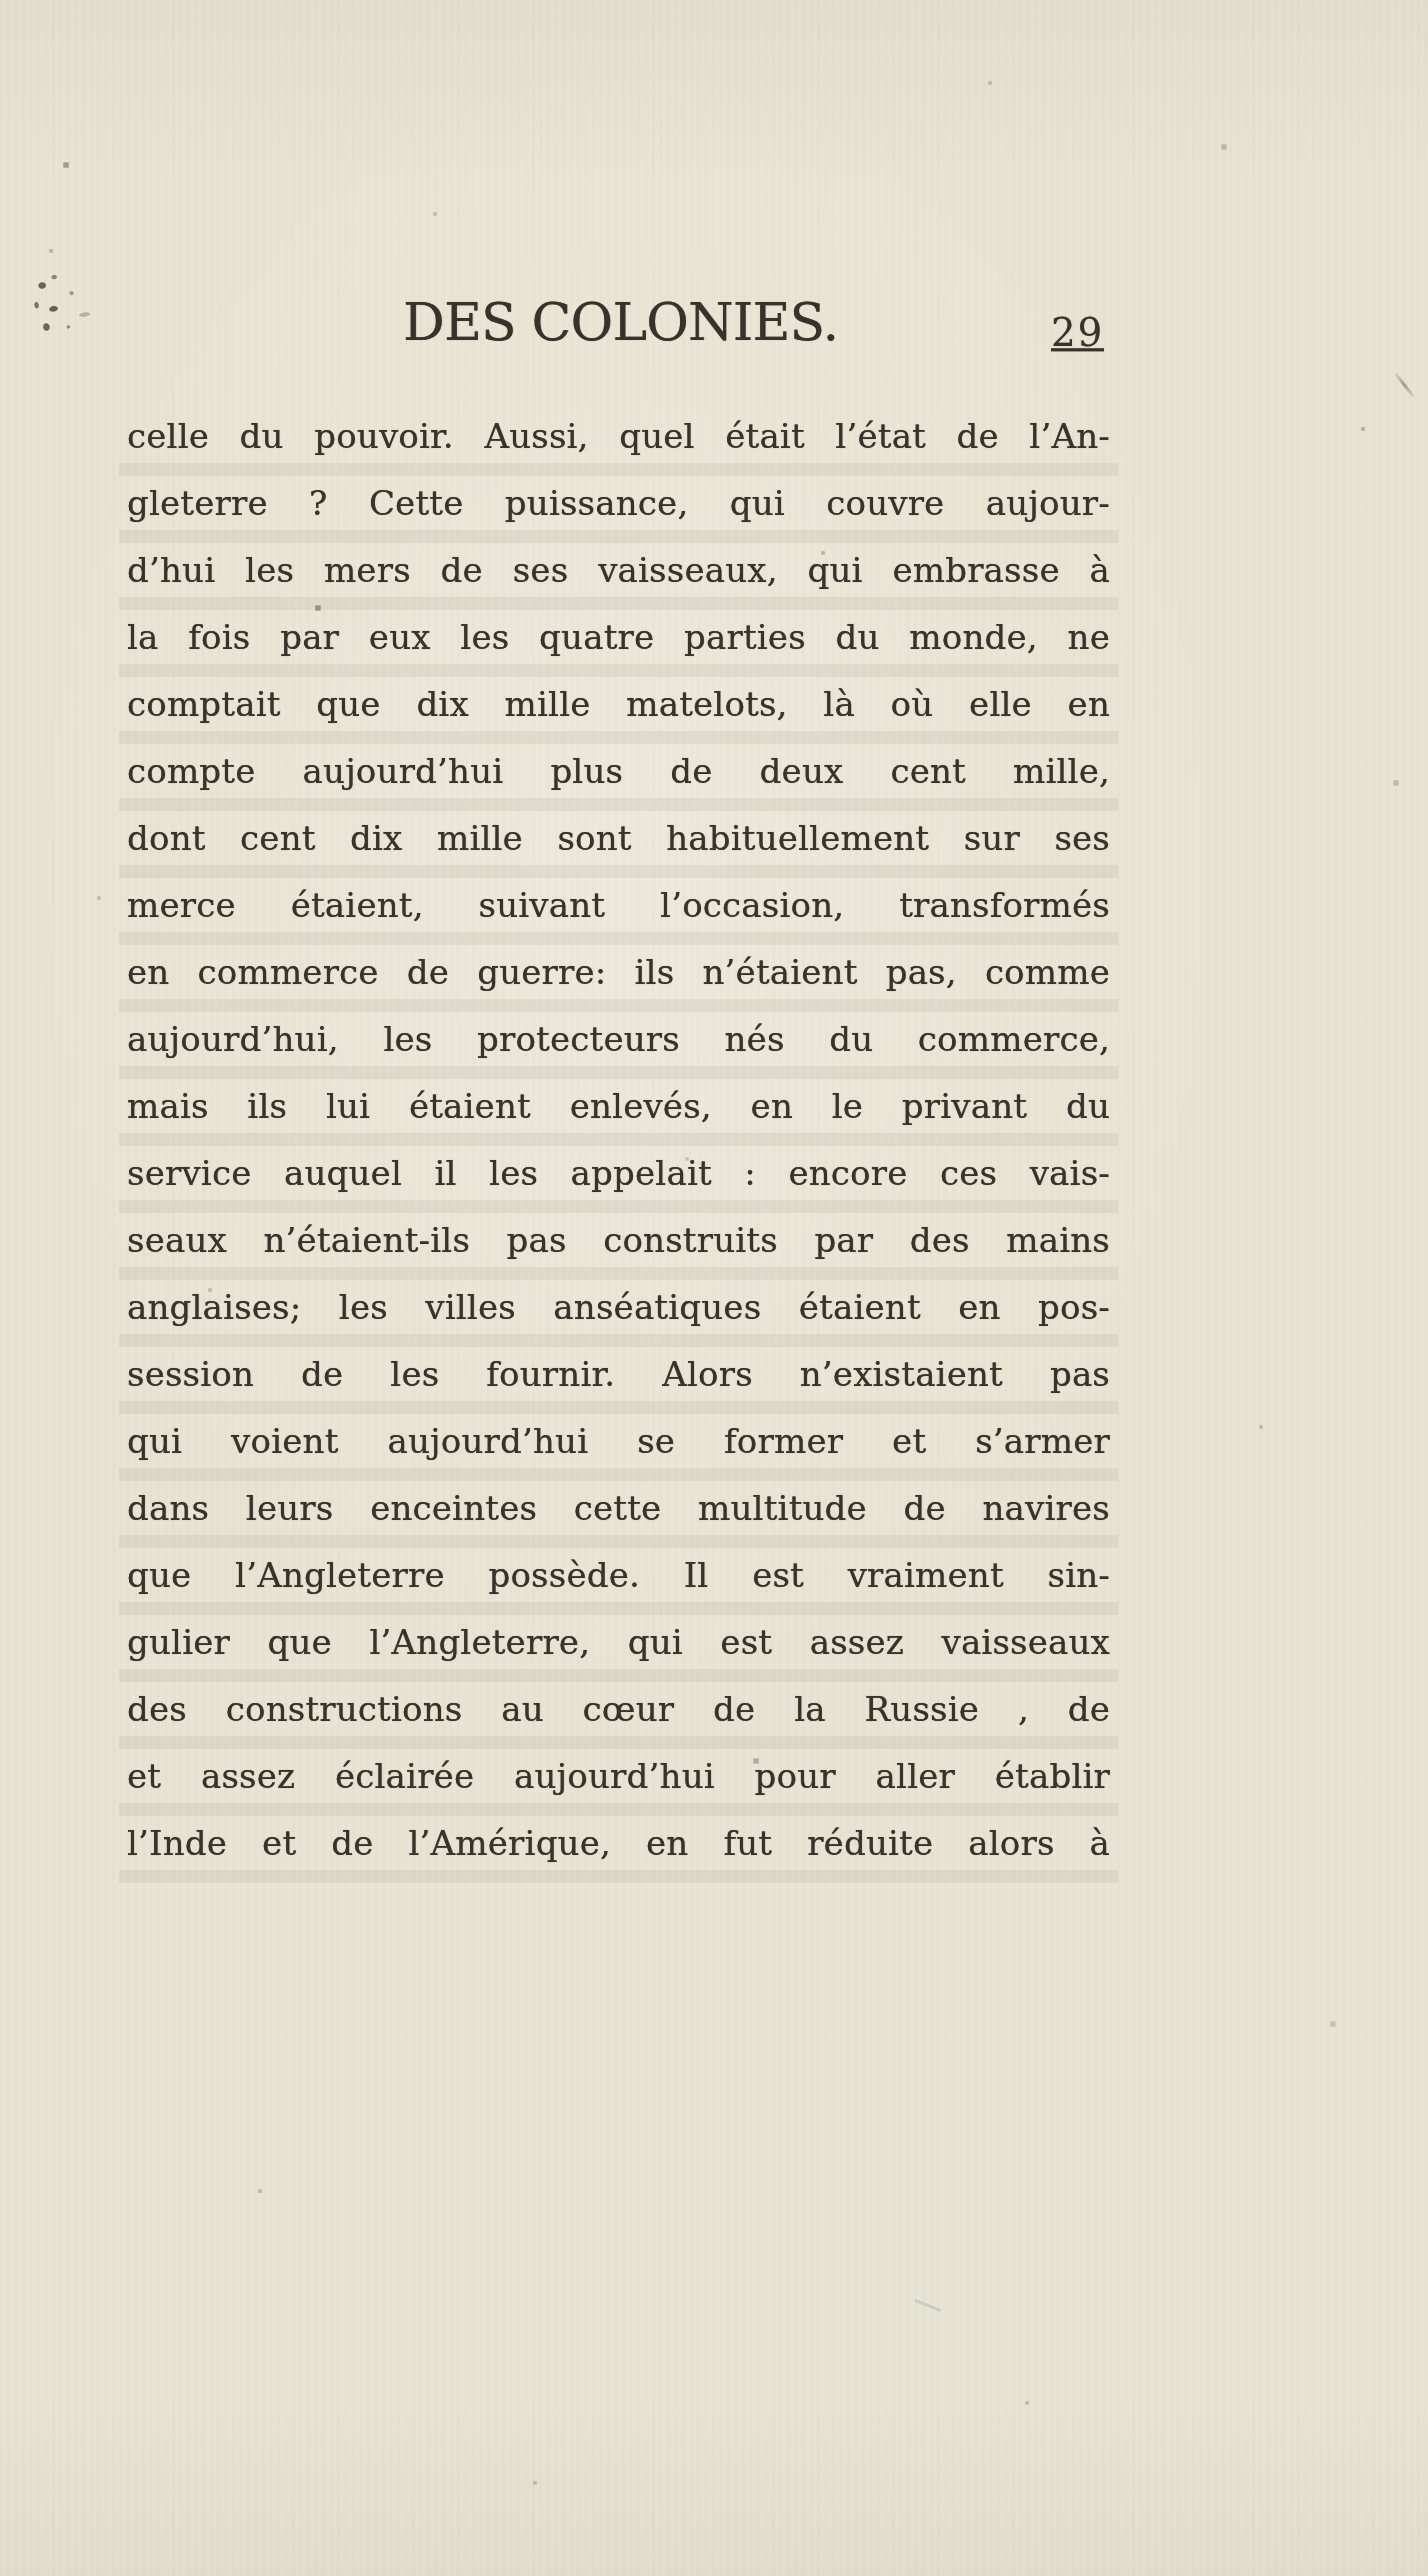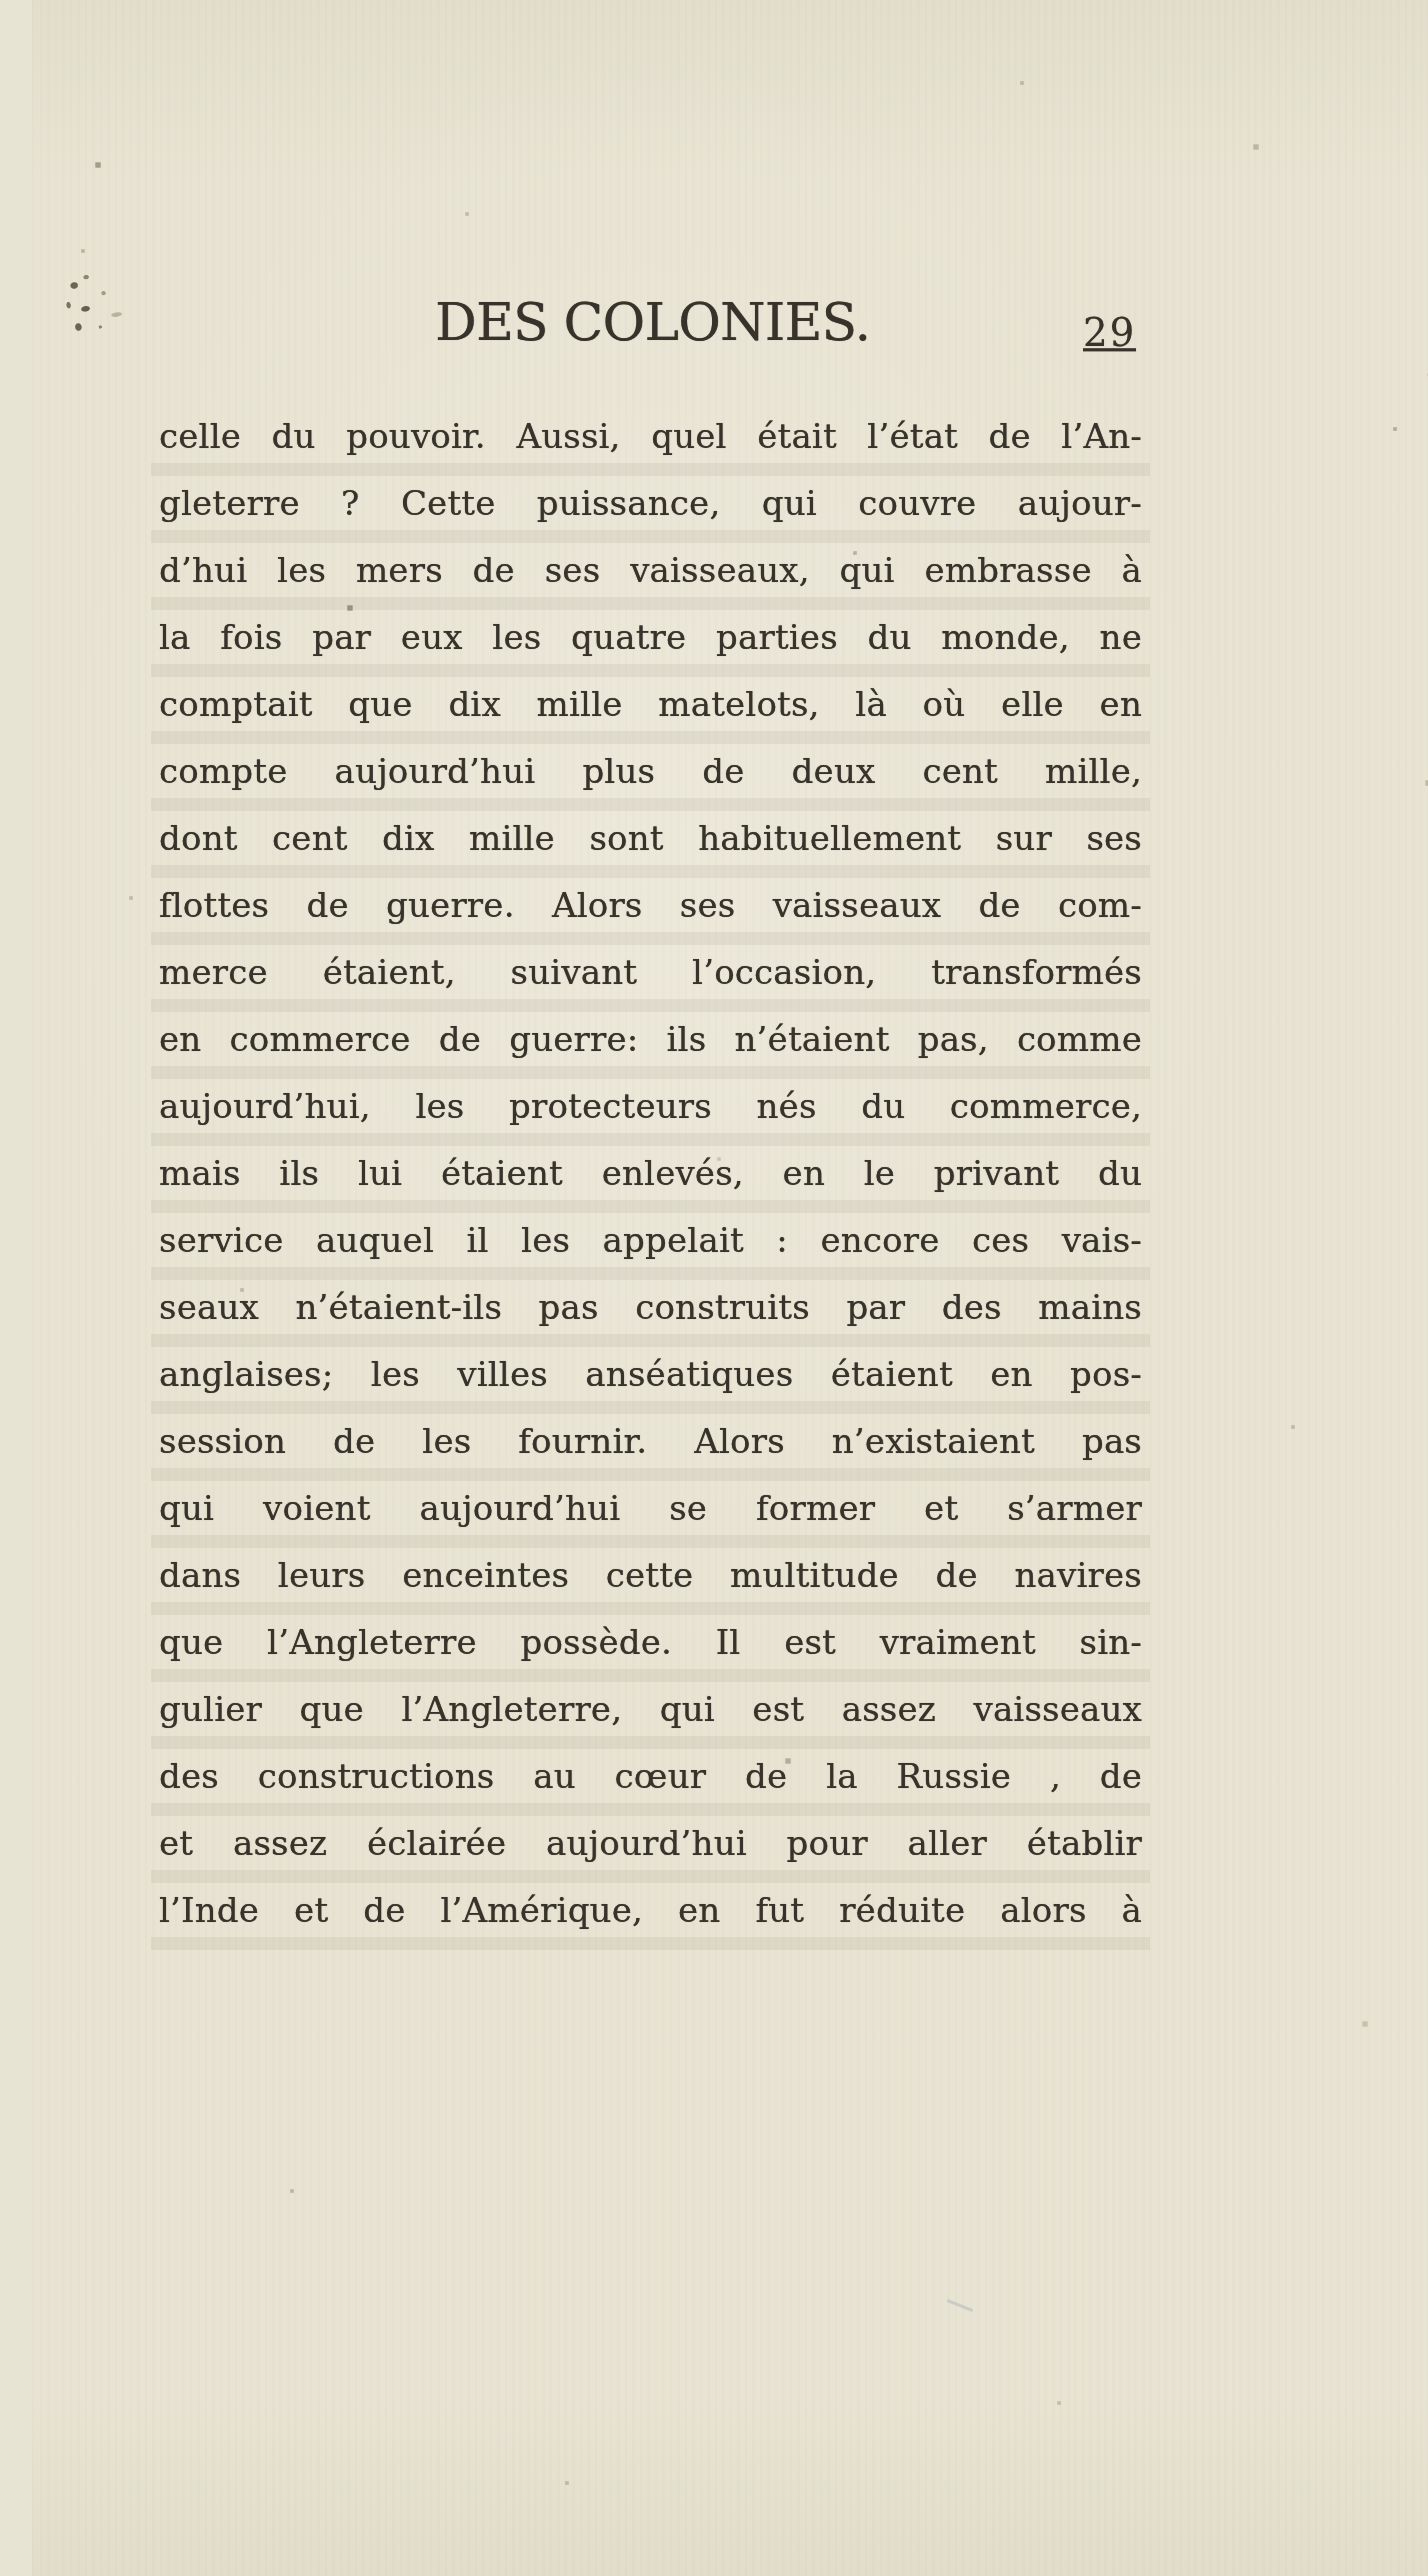--- a/index.html
+++ b/index.html
@@ -11,21 +11,20 @@
     width: 1428px;
     height: 2576px;
     position: relative;
     overflow: hidden;
     background: var(--paper);
     font-family: "DejaVu Serif", "Liberation Serif", serif;
   }
   .page {
     position: absolute;
     inset: 0;
-    margin-left: 32px;
   }
   
   .paper-texture {
     position: absolute;
     inset: 0;
     background-image:
       radial-gradient(1043px 1418px at 44% 34%, rgba(255,255,255,0.18), rgba(255,255,255,0) 62%),
       repeating-linear-gradient(90deg, rgba(148,138,112,0.035) 0 2.5px, rgba(0,0,0,0) 2.5px 7.5px),
       linear-gradient(180deg, rgba(118,108,86,0.05), rgba(0,0,0,0) 7%, rgba(0,0,0,0) 93%, rgba(118,108,86,0.06)),
       radial-gradient(142% 112% at 50% 46%, rgba(0,0,0,0) 68%, rgba(96,86,64,0.10) 100%);
@@ -165,21 +164,20 @@
   <div class="page-number">29</div>
 
   <div class="textblock">
       <div class="line">celle du pouvoir. Aussi, quel était l’état de l’An-</div>
       <div class="line">gleterre ? Cette puissance, qui couvre aujour-</div>
       <div class="line">d’hui les mers de ses vaisseaux, qui embrasse à</div>
       <div class="line">la fois par eux les quatre parties du monde, ne</div>
       <div class="line">comptait que dix mille matelots, là où elle en</div>
       <div class="line">compte aujourd’hui plus de deux cent mille,</div>
       <div class="line">dont cent dix mille sont habituellement sur ses</div>
-      <div class="line">flottes de guerre. Alors ses vaisseaux de com-</div>
       <div class="line">merce étaient, suivant l’occasion, transformés</div>
       <div class="line">en commerce de guerre: ils n’étaient pas, comme</div>
       <div class="line">aujourd’hui, les protecteurs nés du commerce,</div>
       <div class="line">mais ils lui étaient enlevés, en le privant du</div>
       <div class="line">service auquel il les appelait : encore ces vais-</div>
       <div class="line">seaux n’étaient-ils pas construits par des mains</div>
       <div class="line">anglaises; les villes anséatiques étaient en pos-</div>
       <div class="line">session de les fournir. Alors n’existaient pas</div>
       <div class="line">qui voient aujourd’hui se former et s’armer</div>
       <div class="line">dans leurs enceintes cette multitude de navires</div>

